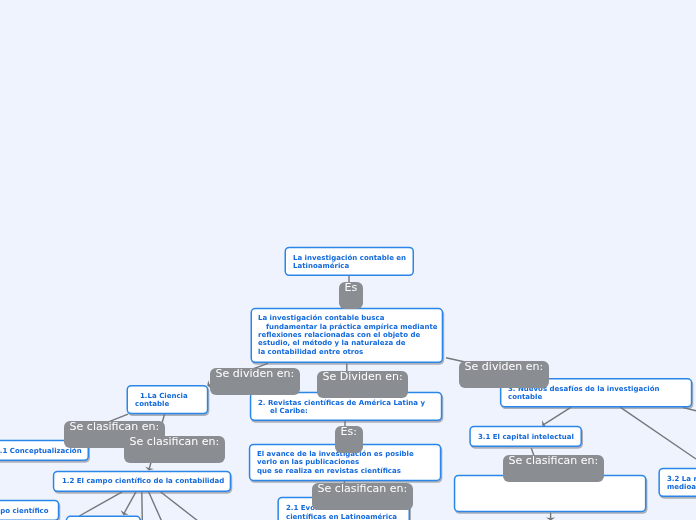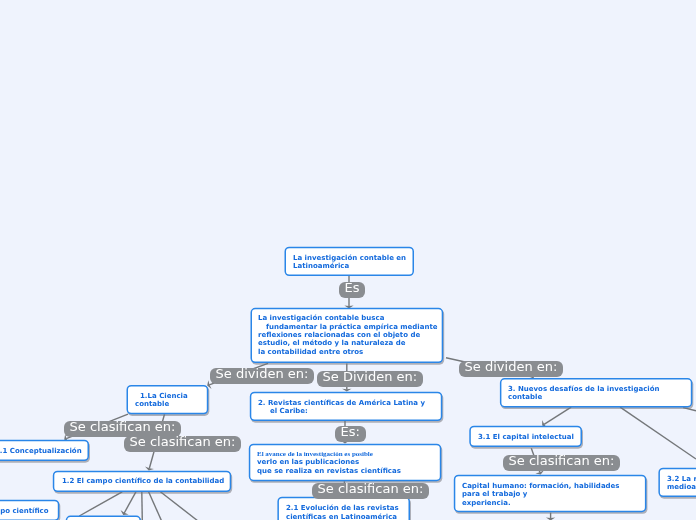--- a/index.html
+++ b/index.html
@@ -3,22 +3,22 @@
 <meta charset="utf-8">
 <title>Mapa conceptual: La investigación contable en Latinoamérica</title>
 <style>
 html,body{margin:0;padding:0;}
 body{width:696px;height:520px;overflow:hidden;background:#eff3fd;
      font-family:"DejaVu Sans",sans-serif;}
 #canvas{position:relative;width:696px;height:520px;overflow:hidden;}
 svg.layer{position:absolute;left:0;top:0;width:696px;height:520px;}
 .tline{position:absolute;color:#1269dc;font-weight:bold;font-size:7px;
   line-height:8px;white-space:pre;will-change:transform;}
-.badge{position:absolute;background:#8a8d91;color:#ffffff;font-size:13px;
-  line-height:12.4px;height:16px;border-radius:6px;padding:0 5.6px;
+.badge{position:absolute;background:#8a8d91;color:#ffffff;font-size:11px;
+  line-height:12.4px;height:27px;border-radius:6px;padding:0 5.6px;
   box-sizing:border-box;white-space:nowrap;font-weight:normal;will-change:transform;}
 .nodehit{position:absolute;}
 </style>
 </head>
 <body style="background: rgb(239, 243, 253);">
 
 <div id="canvas">
   <svg class="layer" id="shapes" viewBox="0 0 696 520">
       <defs>
         <filter id="sh" x="-30%" y="-30%" width="180%" height="180%">
@@ -145,34 +145,29 @@
       <div class="tline" style="left: 8.55px; top: 15.2px; color: rgb(18, 105, 220); padding-left: 12px;">el Caribe:</div>
     </div>
     <div class="nodehit" style="left: 499.9px; top: 378px; width: 192.4px; height: 29.4px;">
       <div class="tline" style="left: 8.55px; top: 6.8px; color: rgb(18, 105, 220);">3. Nuevos desafíos de la investigación</div>
       <div class="tline" style="left: 8.55px; top: 15.1px; color: rgb(18, 105, 220);">contable</div>
     </div>
     <div class="nodehit" style="left: -16px; top: 439.7px; width: 105px; height: 21.4px;">
       <div class="tline" style="left: 10.65px; top: 7px; color: rgb(18, 105, 220);">1.1 Conceptualización</div>
     </div>
     <div class="nodehit" style="left: 248.8px; top: 443.7px; width: 192.5px; height: 37.5px;">
-      <div class="tline" style="left: 8.65px; top: 6.3px; color: rgb(18, 105, 220); font-family: Liberation Serif, serif;">El avance de la investigación es posible</div>
+      <div class="tline" style="left: 8.65px; top: 6.3px; color: rgb(18, 105, 220);">El avance de la investigación es posible</div>
       <div class="tline" style="left: 8.65px; top: 14.7px; color: rgb(18, 105, 220);">verlo en las publicaciones</div>
       <div class="tline" style="left: 8.65px; top: 23.1px; color: rgb(18, 105, 220);">que se realiza en revistas científicas</div>
     </div>
     <div class="nodehit" style="left: 469.3px; top: 425.7px; width: 99px; height: 21.4px;">
       <div class="tline" style="left: 8.45px; top: 7px; color: rgb(18, 105, 220);">3.1 El capital intelectual</div>
     </div>
     <div class="nodehit" style="left: 52.8px; top: 470.7px; width: 148px; height: 21.4px;">
       <div class="tline" style="left: 8.75px; top: 6.8px; color: rgb(18, 105, 220);">1.2 El campo científico de la contabilidad</div>
-    </div>
-    <div class="nodehit" style="left: 453.8px; top: 474.7px; width: 192.6px; height: 37.5px;">
-      <div class="tline" style="left: 8.55px; top: 7.1px; color: rgb(18, 105, 220);">Capital humano: formación, habilidades</div>
-      <div class="tline" style="left: 8.55px; top: 15.5px; color: rgb(18, 105, 220);">para el trabajo y</div>
-      <div class="tline" style="left: 8.55px; top: 23.9px; color: rgb(18, 105, 220);">experiencia.</div>
     </div>
     <div class="nodehit" style="left: 658.4px; top: 467.7px; width: 120px; height: 29.4px;">
       <div class="tline" style="left: 8.15px; top: 7px; color: rgb(18, 105, 220);">3.2 La responsabilidad</div>
       <div class="tline" style="left: 8.15px; top: 15.3px; color: rgb(18, 105, 220);">medioambiental</div>
     </div>
     <div class="nodehit" style="left: -55.3px; top: 499.7px; width: 114.6px; height: 21.4px;">
       <div class="tline" style="left: 7.65px; top: 7px; color: rgb(18, 105, 220);">1.2.1 El campo científico</div>
     </div>
     <div class="nodehit" style="left: 277.4px; top: 496.7px; width: 132.6px; height: 29.4px;">
       <div class="tline" style="left: 8.65px; top: 7.5px; color: rgb(18, 105, 220);">2.1 Evolución de las revistas</div>

